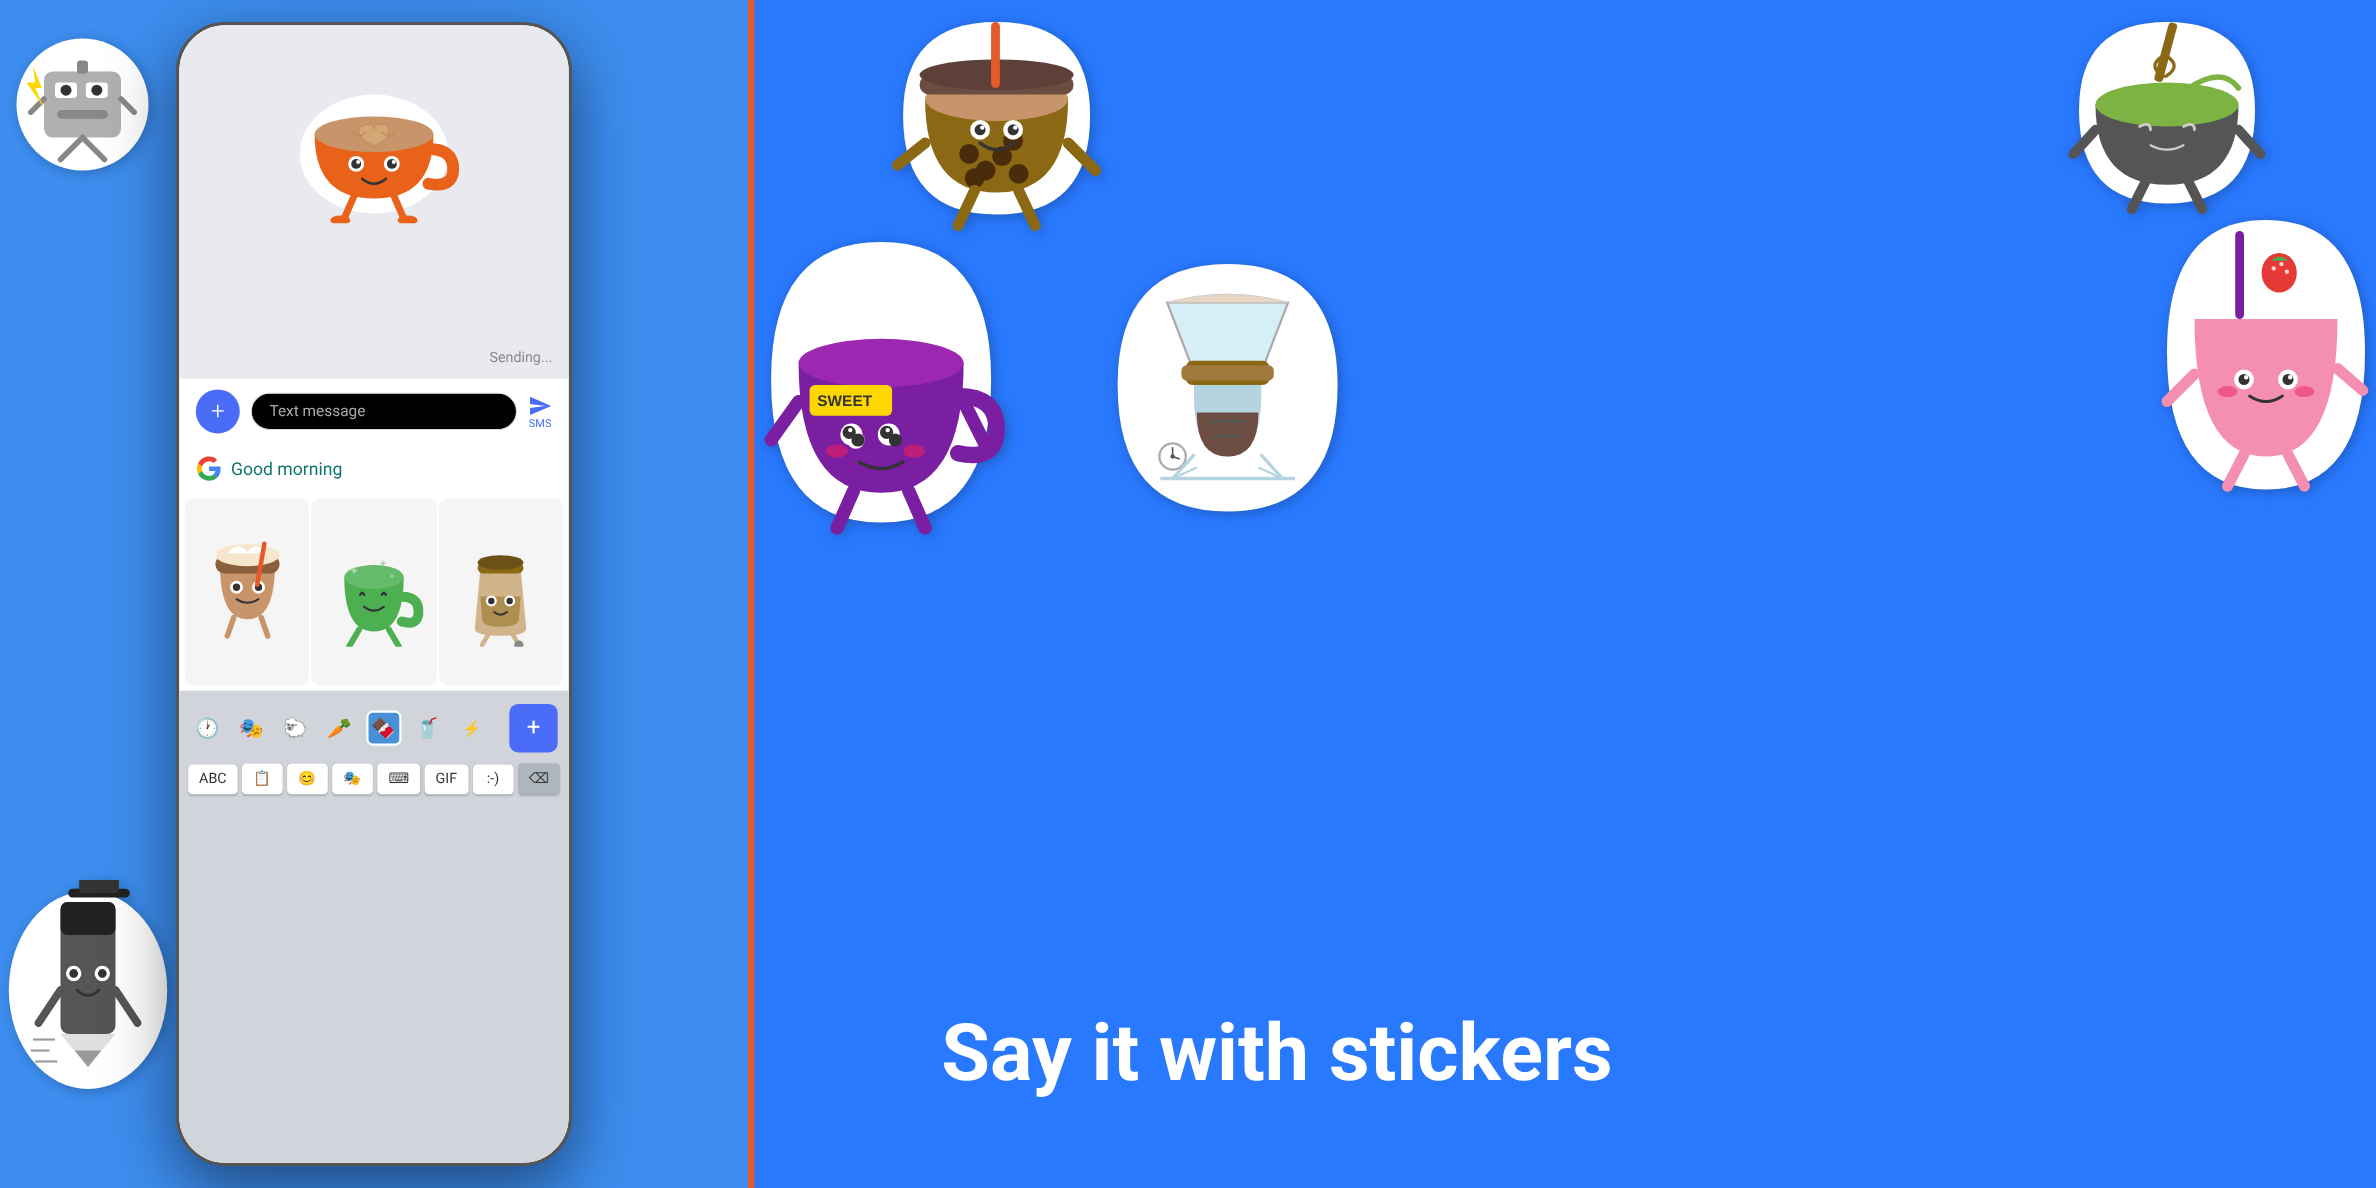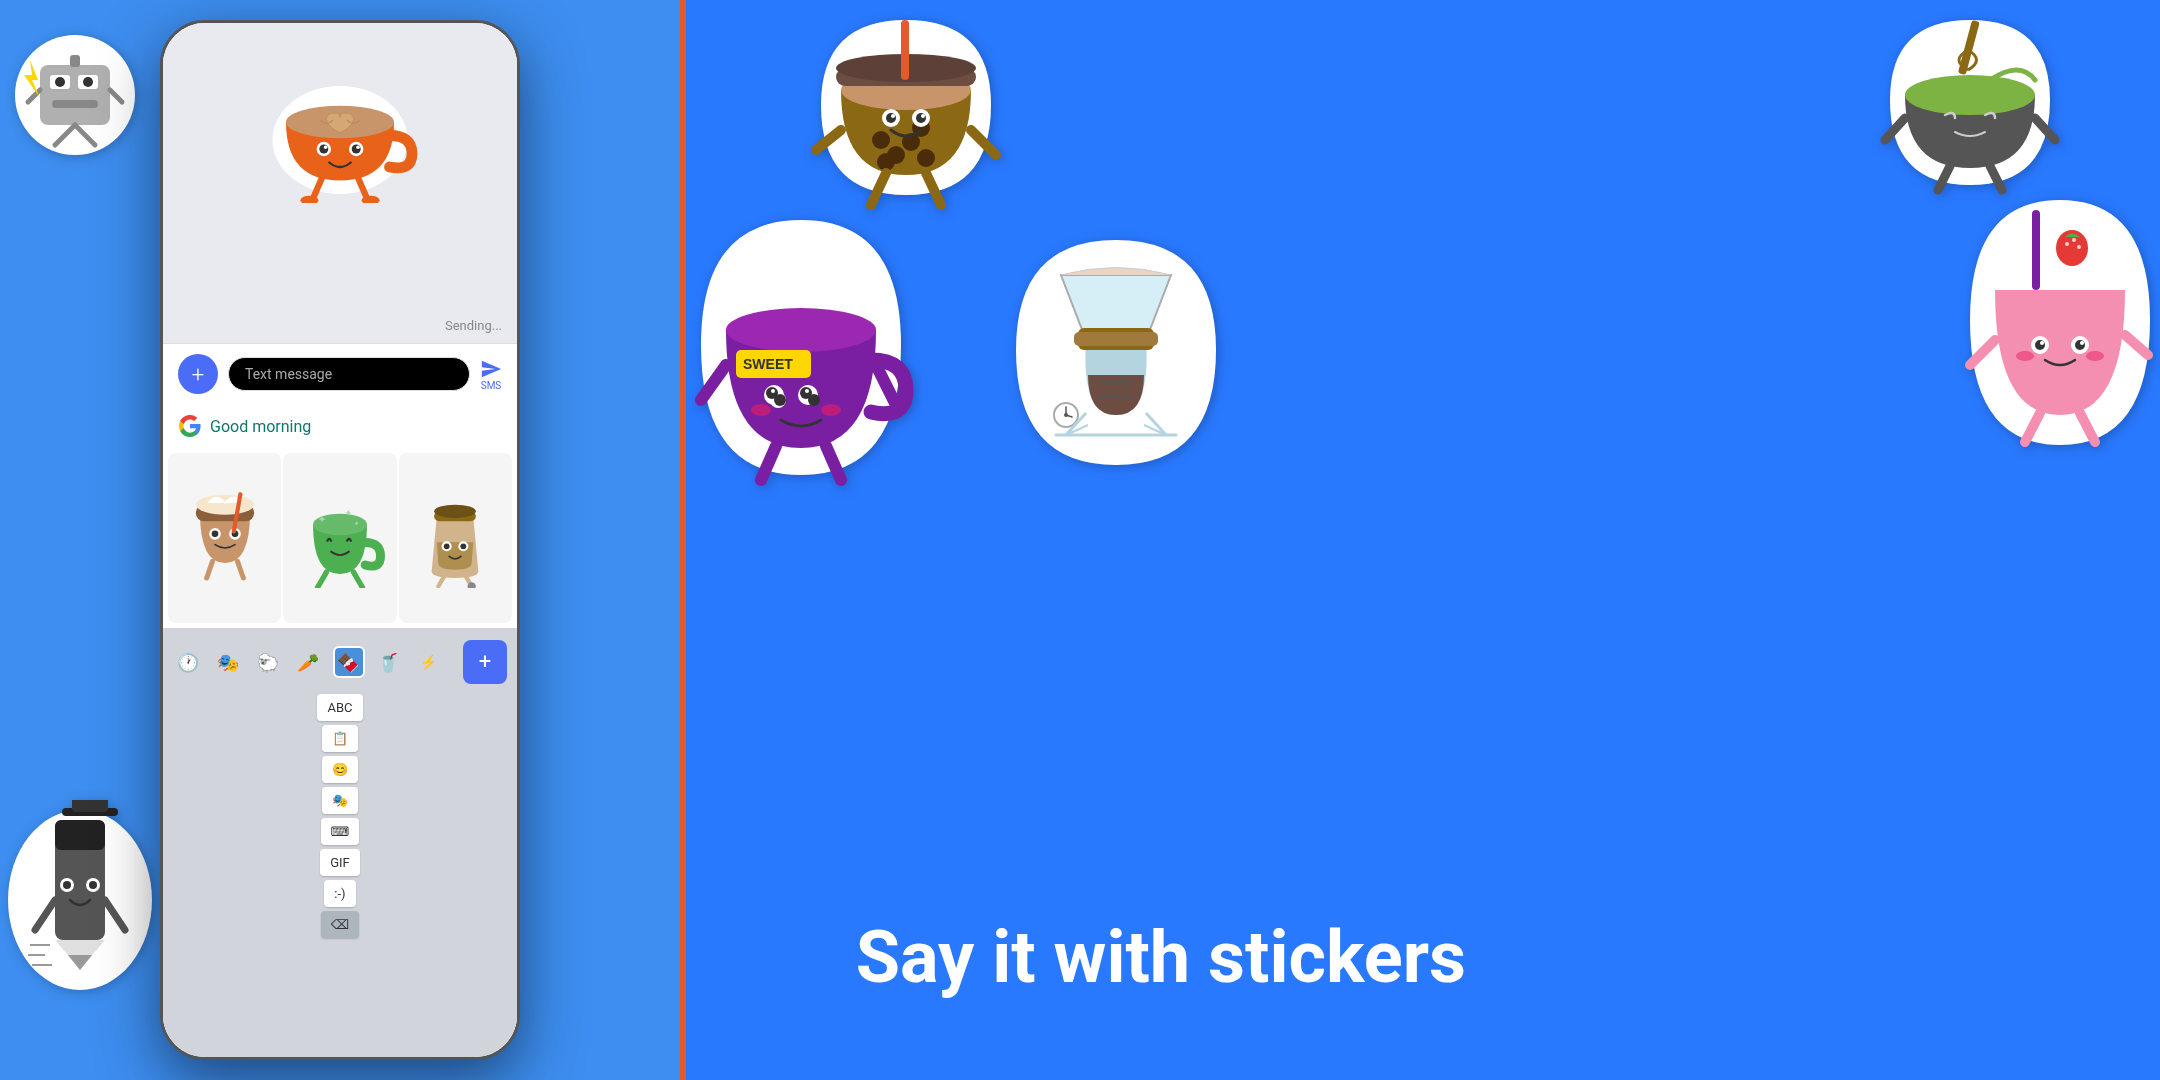--- a/index.html
+++ b/index.html
@@ -183,21 +183,20 @@
       flex-direction: column;
       padding: 8px;
       gap: 6px;
     }
 
     .keyboard-row {
       display: flex;
       justify-content: space-between;
       align-items: center;
       gap: 4px;
-      flex-direction: column;
     }
 
     .keyboard-toolbar {
       display: flex;
       align-items: center;
       gap: 8px;
       padding: 4px 2px;
     }
 
     .kb-icon {

